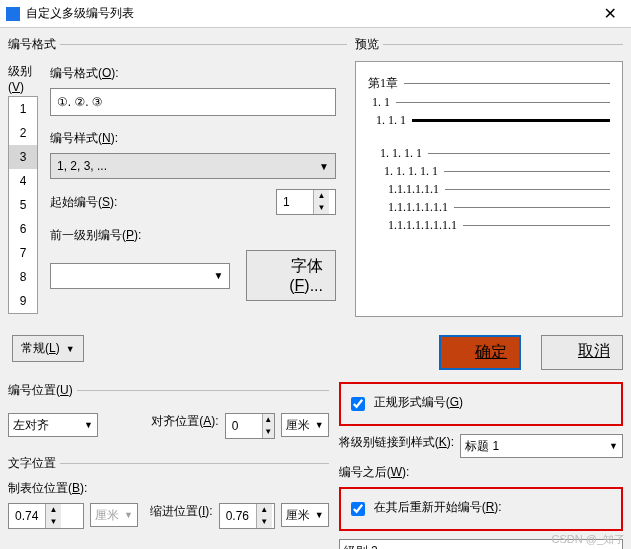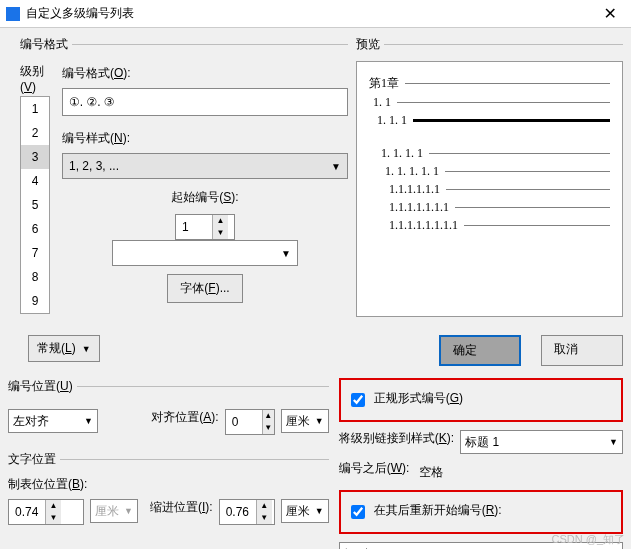--- a/index.html
+++ b/index.html
@@ -23,21 +23,21 @@
     border-bottom: 1px solid #ccc;
   }
   .title-icon {
     width: 14px; height: 14px;
     background: #1a73e8;
     margin-right: 6px;
   }
   .titlebar .spacer { flex: 1; }
   .close-x { font-size: 16px; padding: 0 8px; }
   .body-area { display: flex; padding: 6px 8px 0 8px; }
-  .left-col { flex: 1; position: relative; margin-left: 12px; }
+  .left-col { flex: 1; position: relative; }
   .right-col { width: 268px; margin-left: 8px; }
   fieldset.grp {
     border: 1px solid #bdbdbd;
     border-left: none; border-right: none; border-bottom: none;
     margin: 2px 0 10px 0;
     padding: 8px 0 0 0;
     position: relative;
   }
   fieldset.grp > legend {
     font-size: 12px;
@@ -94,48 +94,49 @@
   }
   .spinner input {
     border: none;
     width: 36px;
     padding: 0 6px;
     font-size: 12px;
     outline: none;
   }
   .spinner .sp-btns { display: flex; flex-direction: column; width: 16px; border-left: 1px solid #aaa; }
   .spinner .sp-btns div { flex: 1; text-align: center; font-size: 8px; background: #eaeaea; line-height: 11px; }
-  .row-flex { display: flex; align-items: center; gap: 8px; flex-direction: column; }
+  .row-flex { display: flex; align-items: center; gap: 16px; }
   .btn {
     border: 1px solid #888;
     background: #eaeaea;
     padding: 5px 12px;
-    font-size: 12px;
+    font-size: 16px;
     cursor: pointer;
     min-width: 70px;
-    text-align: left;
-  }
-  .btn.primary { border: 2px solid #0a66c2; background: #a3a3a3; }
+    text-align: right;
+  }
+  .btn.primary { border: 2px solid #0a66c2; background: #c2410c; }
   .preview-box {
     border: 1px solid #999;
     background: #fff;
     height: 256px;
     padding: 10px 12px;
     font-family: "SimSun", serif;
     font-size: 12px;
   }
   .pv-line { display: flex; align-items: center; margin: 3px 0; }
   .pv-num { white-space: pre; margin-right: 6px; }
   .pv-bar { flex: 1; height: 1px; background: #808080; }
   .pv-bar.bold { height: 3px; background: #000; }
   .action-row {
     display: flex;
     justify-content: flex-end;
     gap: 20px;
-    padding: 8px 8px 10px 24px;
+    padding: 8px 8px 10px 8px;
+    text-decoration: underline;
   }
   .dd-btn {
     border: 1px solid #888;
     background: #eaeaea;
     padding: 4px 8px;
     display: inline-flex;
     align-items: center;
     gap: 6px;
   }
   .lower-area {
@@ -214,20 +215,21 @@
           <span>起始编号(<span class="underline-key">S</span>):</span>
           <div class="spinner" style="width:60px">
             <input value="1" style="">
             <div class="sp-btns">
                 <div>▲</div>
                 <div>▼</div>
               </div>
           </div>
         </div>
 
+        <div class="field-label" style="margin-top:12px">前一级别编号(<span class="underline-key">P</span>):</div>
         <div class="row-flex" style="width:286px; justify-content: space-between;">
           <div class="select white" style="width:186px">
             <span></span>
             <span class="arrow">▼</span>
           </div>
           <div class="btn">字体(<span class="underline-key">F</span>)...</div>
         </div>
       </div>
     </fieldset>
   </div>
@@ -351,23 +353,20 @@
     </div>
     <div class="form-row">
       <span class="lbl">将级别链接到样式(<span class="underline-key">K</span>):</span>
       <div class="mini-select" style="flex:1">
         <span>标题 1</span>
         <span class="arrow">▼</span>
       </div>
     </div>
     <div class="form-row">
       <span class="lbl">编号之后(<span class="underline-key">W</span>):</span>
-      <div class="mini-select" style="flex:1; border:none; background:transparent;">
-        <span>空格</span>
-      </div>
     </div>
     <div class="redbox">
       <label class="form-row">
         <input type="checkbox" class="checkbox" checked="" style="">
         <span>在其后重新开始编号(<span class="underline-key">R</span>):</span>
       </label>
     </div>
     <div class="mini-select" style="width:100%">
       <span>级别 2</span>
 

